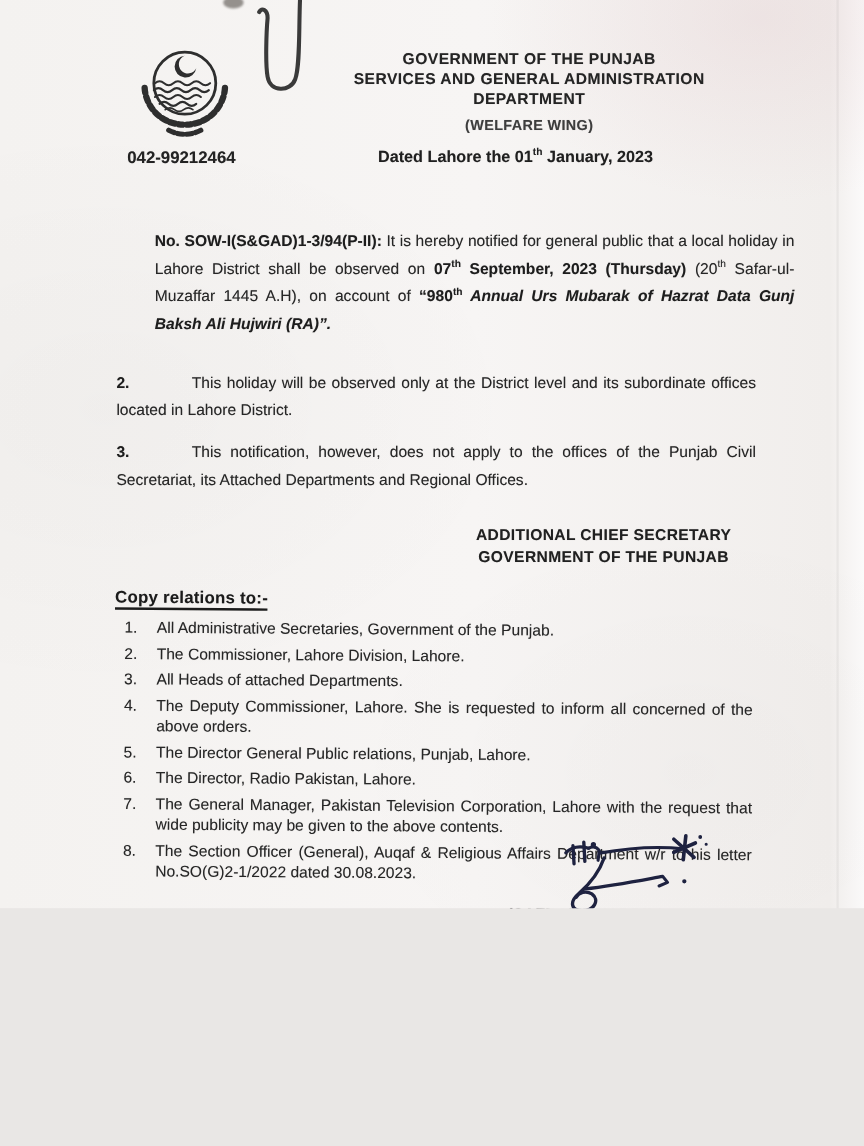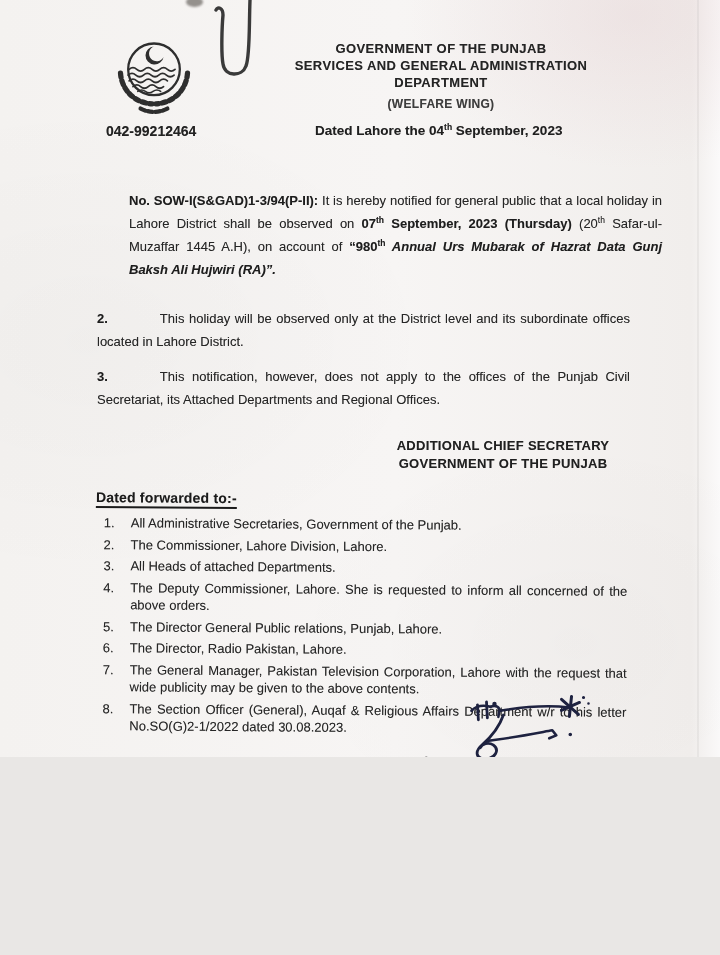--- a/index.html
+++ b/index.html
@@ -79,37 +79,37 @@
 
   <div class="abs org-block">
     <div>GOVERNMENT OF THE PUNJAB</div>
     <div>SERVICES AND GENERAL ADMINISTRATION</div>
     <div>DEPARTMENT</div>
     <div class="org-wing">(WELFARE WING)</div>
   </div>
 
   <div class="abs phone">042-99212464</div>
 
-  <div class="abs dateline"><span>Dated Lahore the 04</span><sup>th</sup><span> September, 2023</span></div>
+  <div class="abs dateline"><span>Dated Lahore the 01</span><sup>th</sup><span> January, 2023</span></div>
 
 
   <div class="abs para p1"><span class="b">No. SOW-I(S&amp;GAD)1-3/94(P-II):</span><span> It is hereby notified for general public that a local holiday in Lahore District shall be observed on </span><span class="b">07</span><sup class="b">th</sup><span class="b"> September, 2023 (Thursday) </span><span>(20</span><sup>th</sup><span> Safar-ul-Muzaffar 1445 A.H), on account of </span><span class="b">“980</span><sup class="b">th</sup><span class="b i"> Annual Urs Mubarak of Hazrat Data Gunj Baksh Ali Hujwiri (RA)”.</span></div>
 
   <div class="abs para p2"><span class="pnum">2.</span><span class="ptab"></span><span>This holiday will be observed only at the District level and its subordinate offices located in Lahore District.</span></div>
 
   <div class="abs para p3"><span class="pnum">3.</span><span class="ptab"></span><span>This notification, however, does not apply to the offices of the Punjab Civil Secretariat, its Attached Departments and Regional Offices.</span></div>
 
   <div class="abs acs">
     <div>ADDITIONAL CHIEF SECRETARY</div>
     <div>GOVERNMENT OF THE PUNJAB</div>
   </div>
 
   <div class="bottom">
 
-    <div class="copy-heading">Dated forwarded to:-</div>
+    <div class="copy-heading">Copy relations to:-</div>
 
     <div class="copy-list">
       <div class="copy-row">
           <span class="copy-num">1.</span>
           <span class="copy-text">All Administrative Secretaries, Government of the Punjab.</span>
         </div>
       <div class="copy-row">
           <span class="copy-num">2.</span>
           <span class="copy-text">The Commissioner, Lahore Division, Lahore.</span>
         </div>

